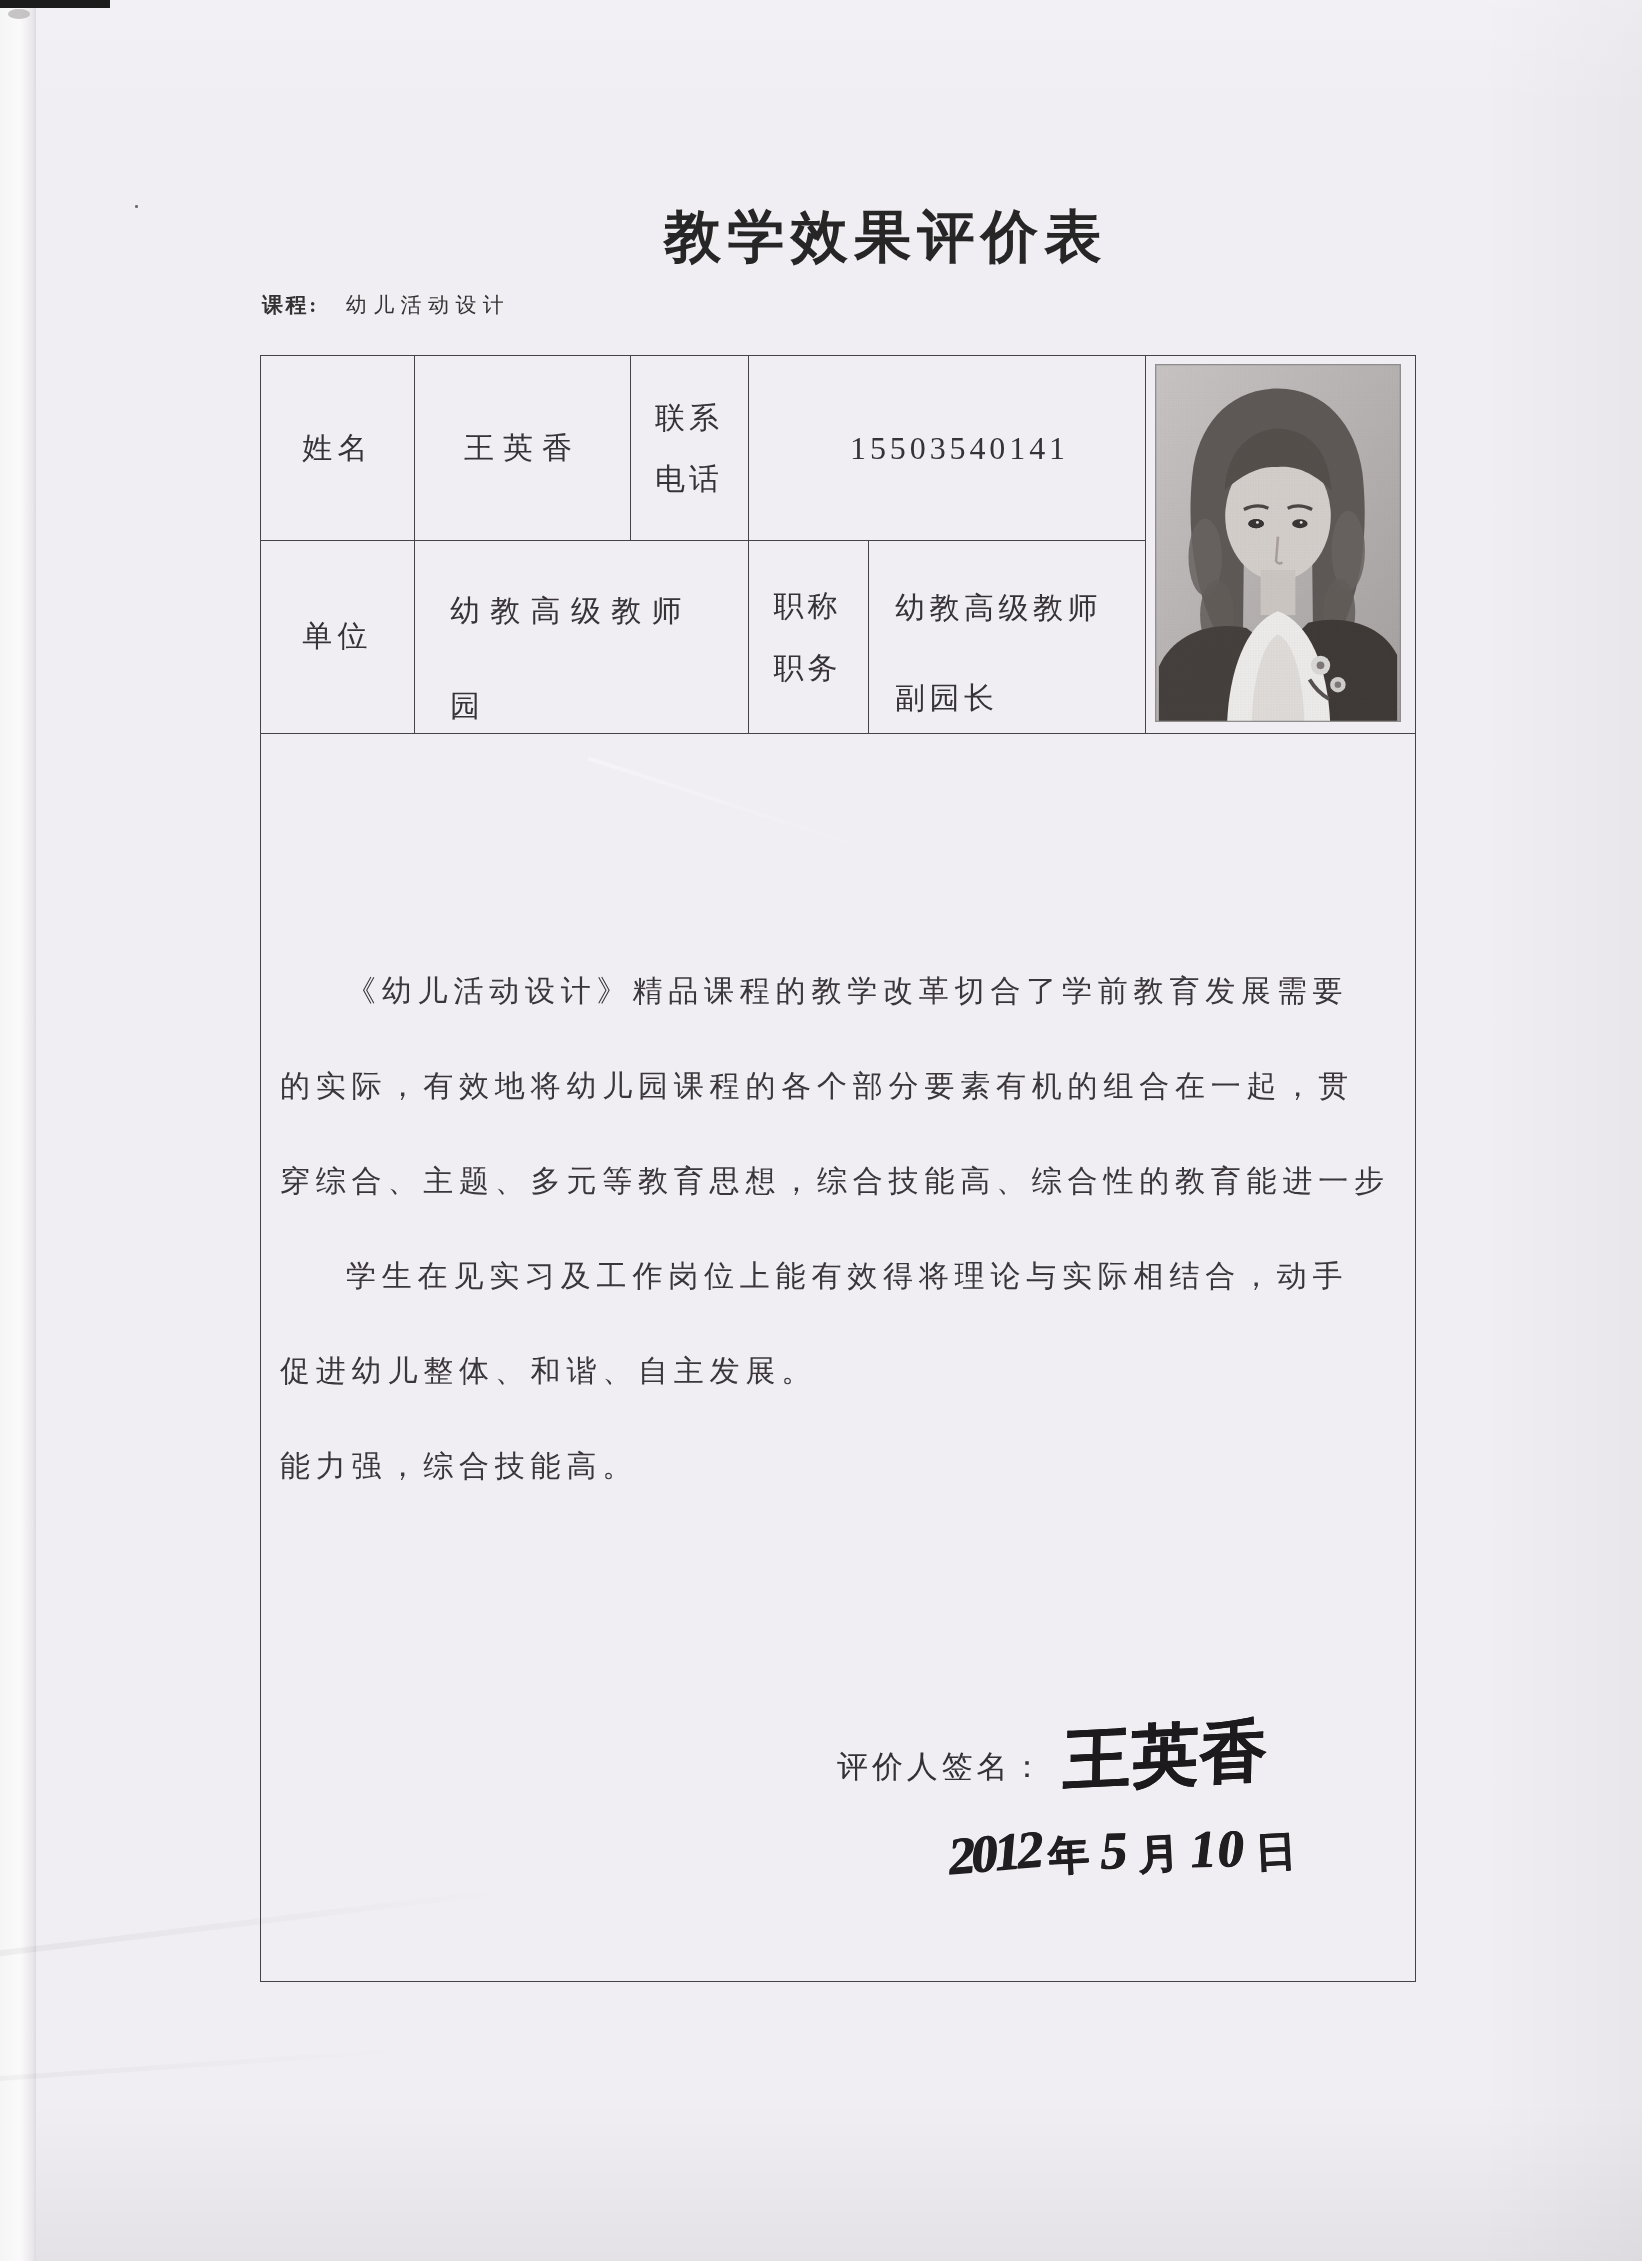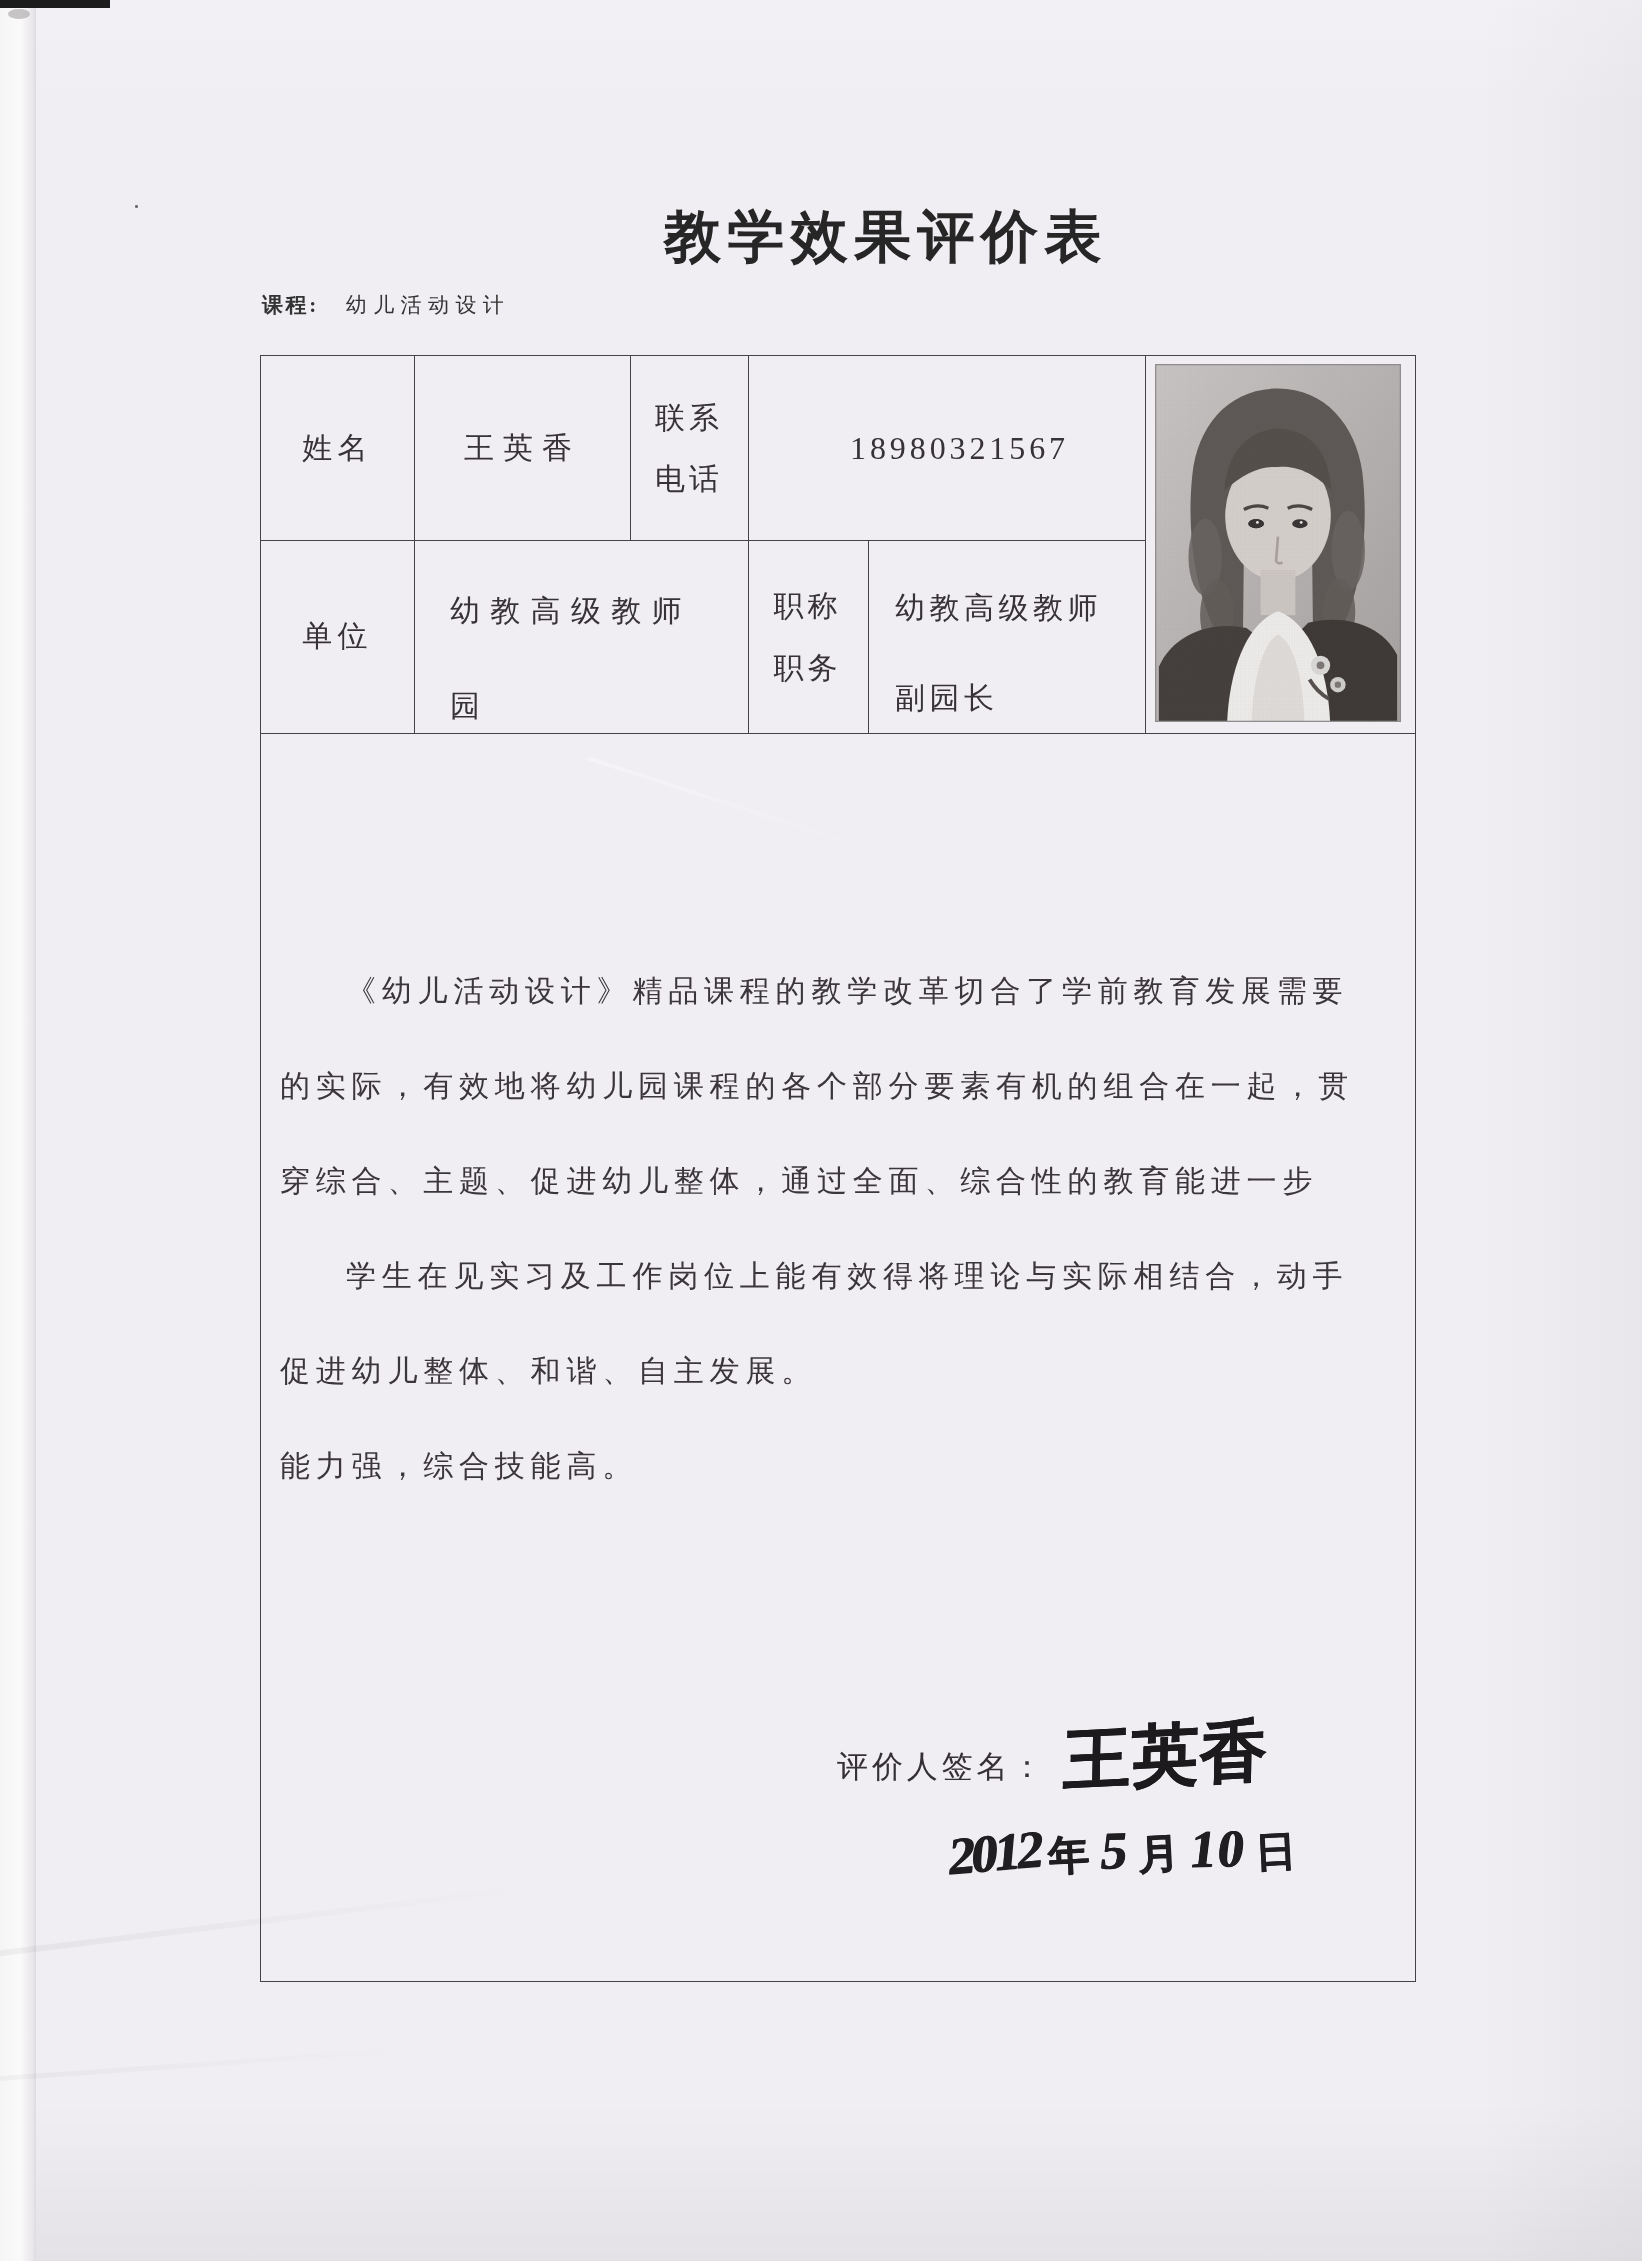--- a/index.html
+++ b/index.html
@@ -94,21 +94,21 @@
     <div class="ln v1775"></div>
     <div class="ln h836"></div>
     <div class="ln h1136"></div>
 
     <div class="cell c-name-label">姓名</div>
     <div class="cell c-name-value">王英香</div>
     <div class="cell c-phone-label">
       <span>联系</span>
       <span>电话</span>
     </div>
-    <div class="cell c-phone-value">18980321567</div>
+    <div class="cell c-phone-value">15503540141</div>
 
     <div class="cell c-unit-label">单位</div>
     <div class="cell c-unit-value">
       <div class="l1">幼教高级教师</div>
       <div class="l2">园</div>
     </div>
     <div class="cell c-title-label">
       <span>职称</span>
       <span>职务</span>
     </div>
@@ -172,21 +172,21 @@
           <rect x="0" y="0" width="382" height="556" fill="url(#ht)" opacity="0.16"></rect>
           <rect x="1" y="1" width="380" height="554" fill="none" stroke="#8f8d8d" stroke-width="2"></rect>
         </svg>
       </div>
     </div>
   </div>
 
   <div class="eval">
     <div class="eline indent">《幼儿活动设计》精品课程的教学改革切合了学前教育发展需要</div>
     <div class="eline">的实际，有效地将幼儿园课程的各个部分要素有机的组合在一起，贯</div>
-    <div class="eline">穿综合、主题、促进幼儿整体，通过全面、综合性的教育能进一步</div>
+    <div class="eline">穿综合、主题、多元等教育思想，综合技能高、综合性的教育能进一步</div>
     <div class="eline indent">学生在见实习及工作岗位上能有效得将理论与实际相结合，动手</div>
     <div class="eline">促进幼儿整体、和谐、自主发展。</div>
     <div class="eline">能力强，综合技能高。</div>
   </div>
 
   <div class="sig-label">评价人签名：</div>
   <div class="sig-name">王英香</div>
   <div class="sig-date">
     <span class="dyear">2012</span><span class="dsuf">年</span><span class="dnum">5</span><span class="dsuf">月</span><span class="dnum">10</span><span class="dsuf">日</span>
   </div>

